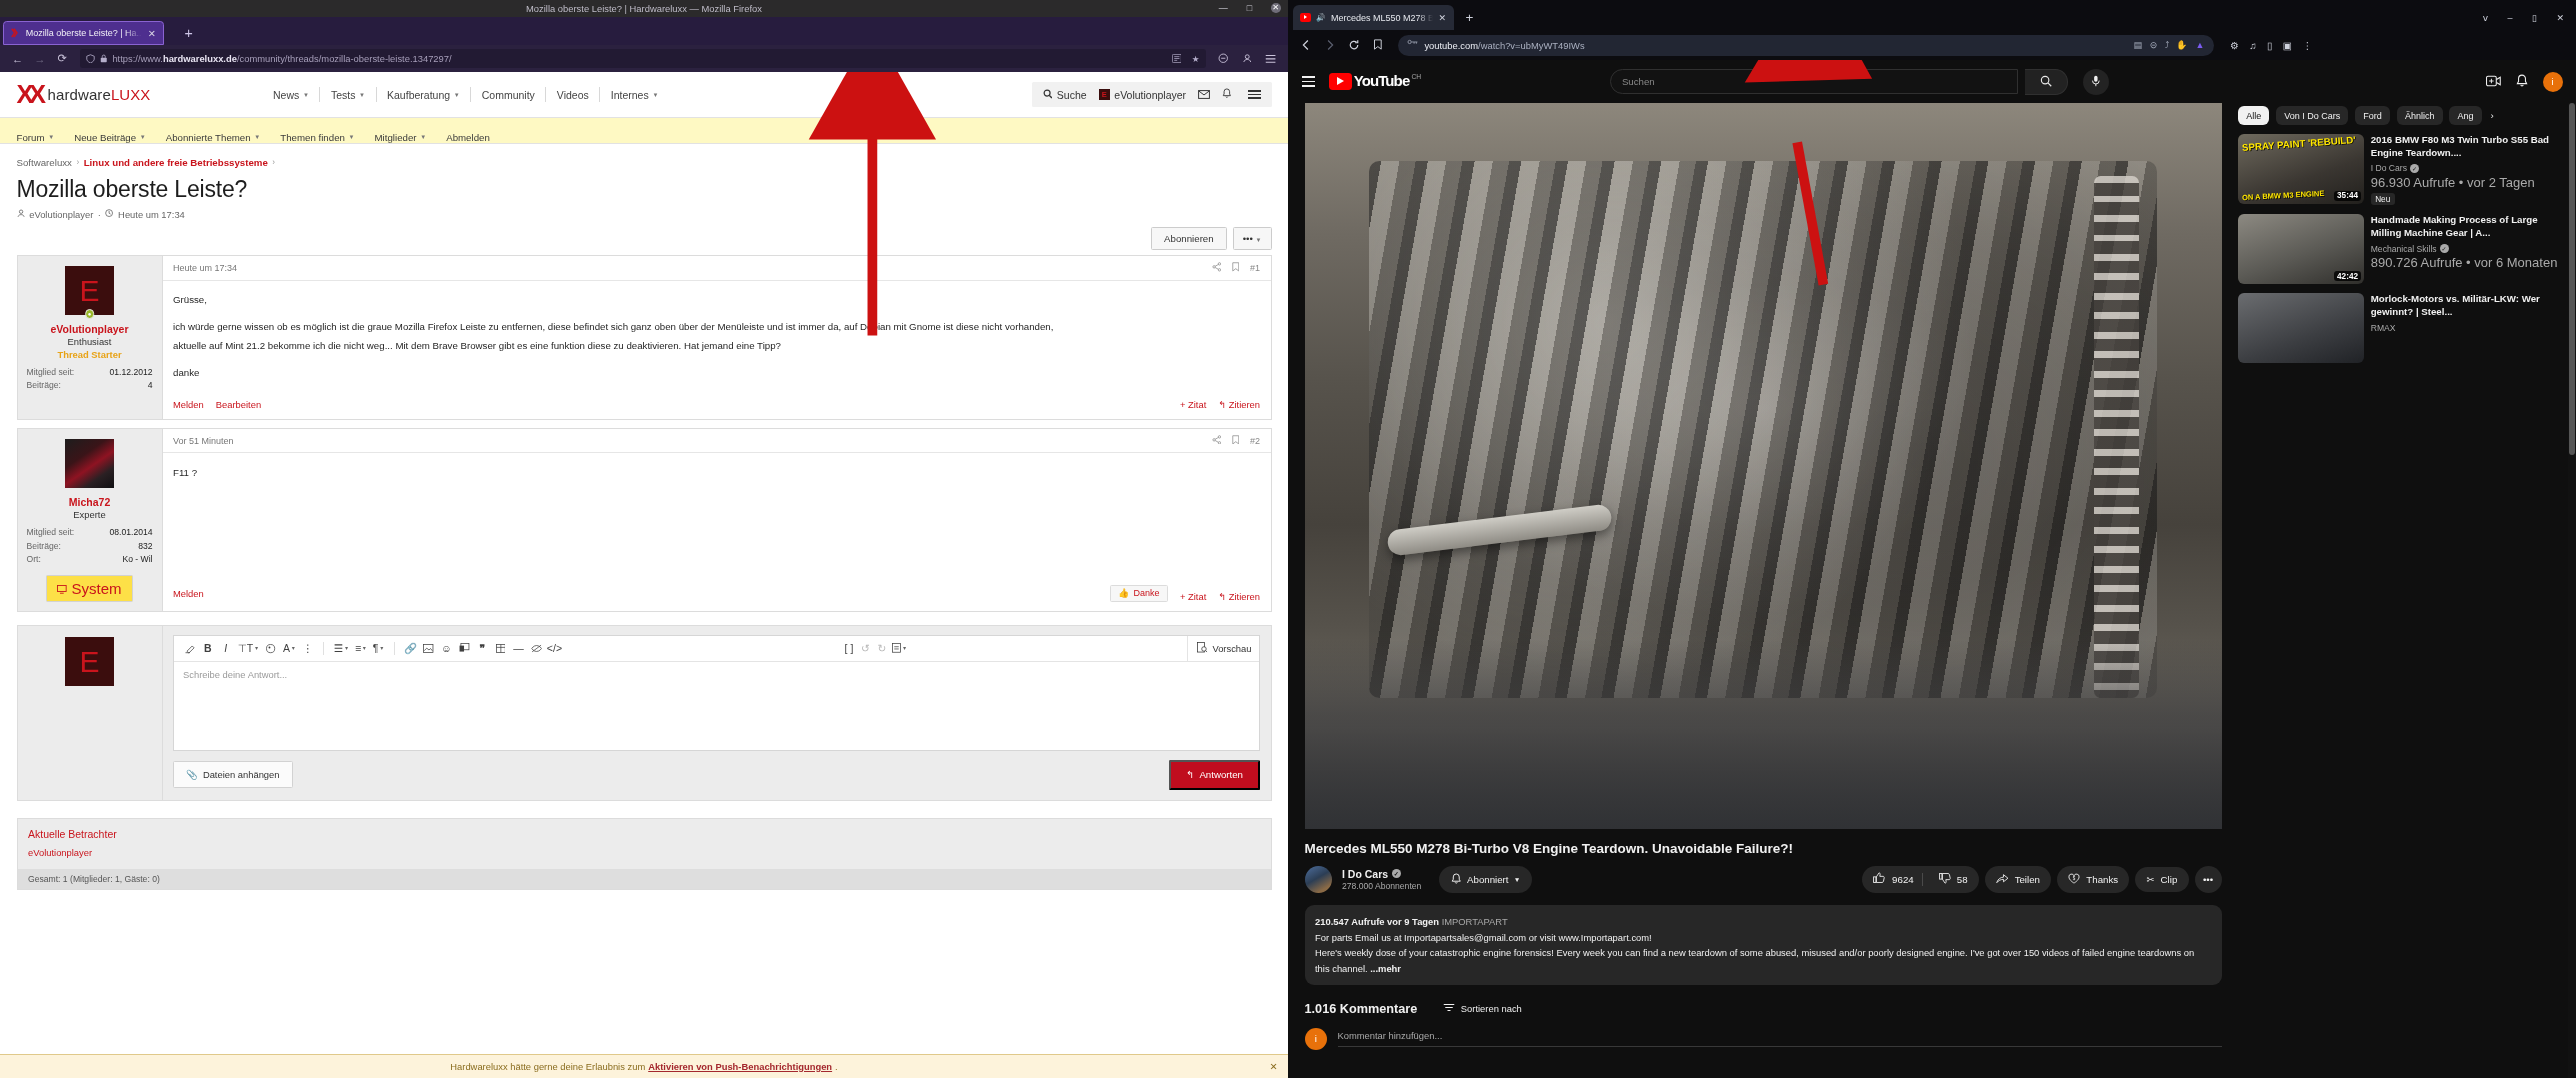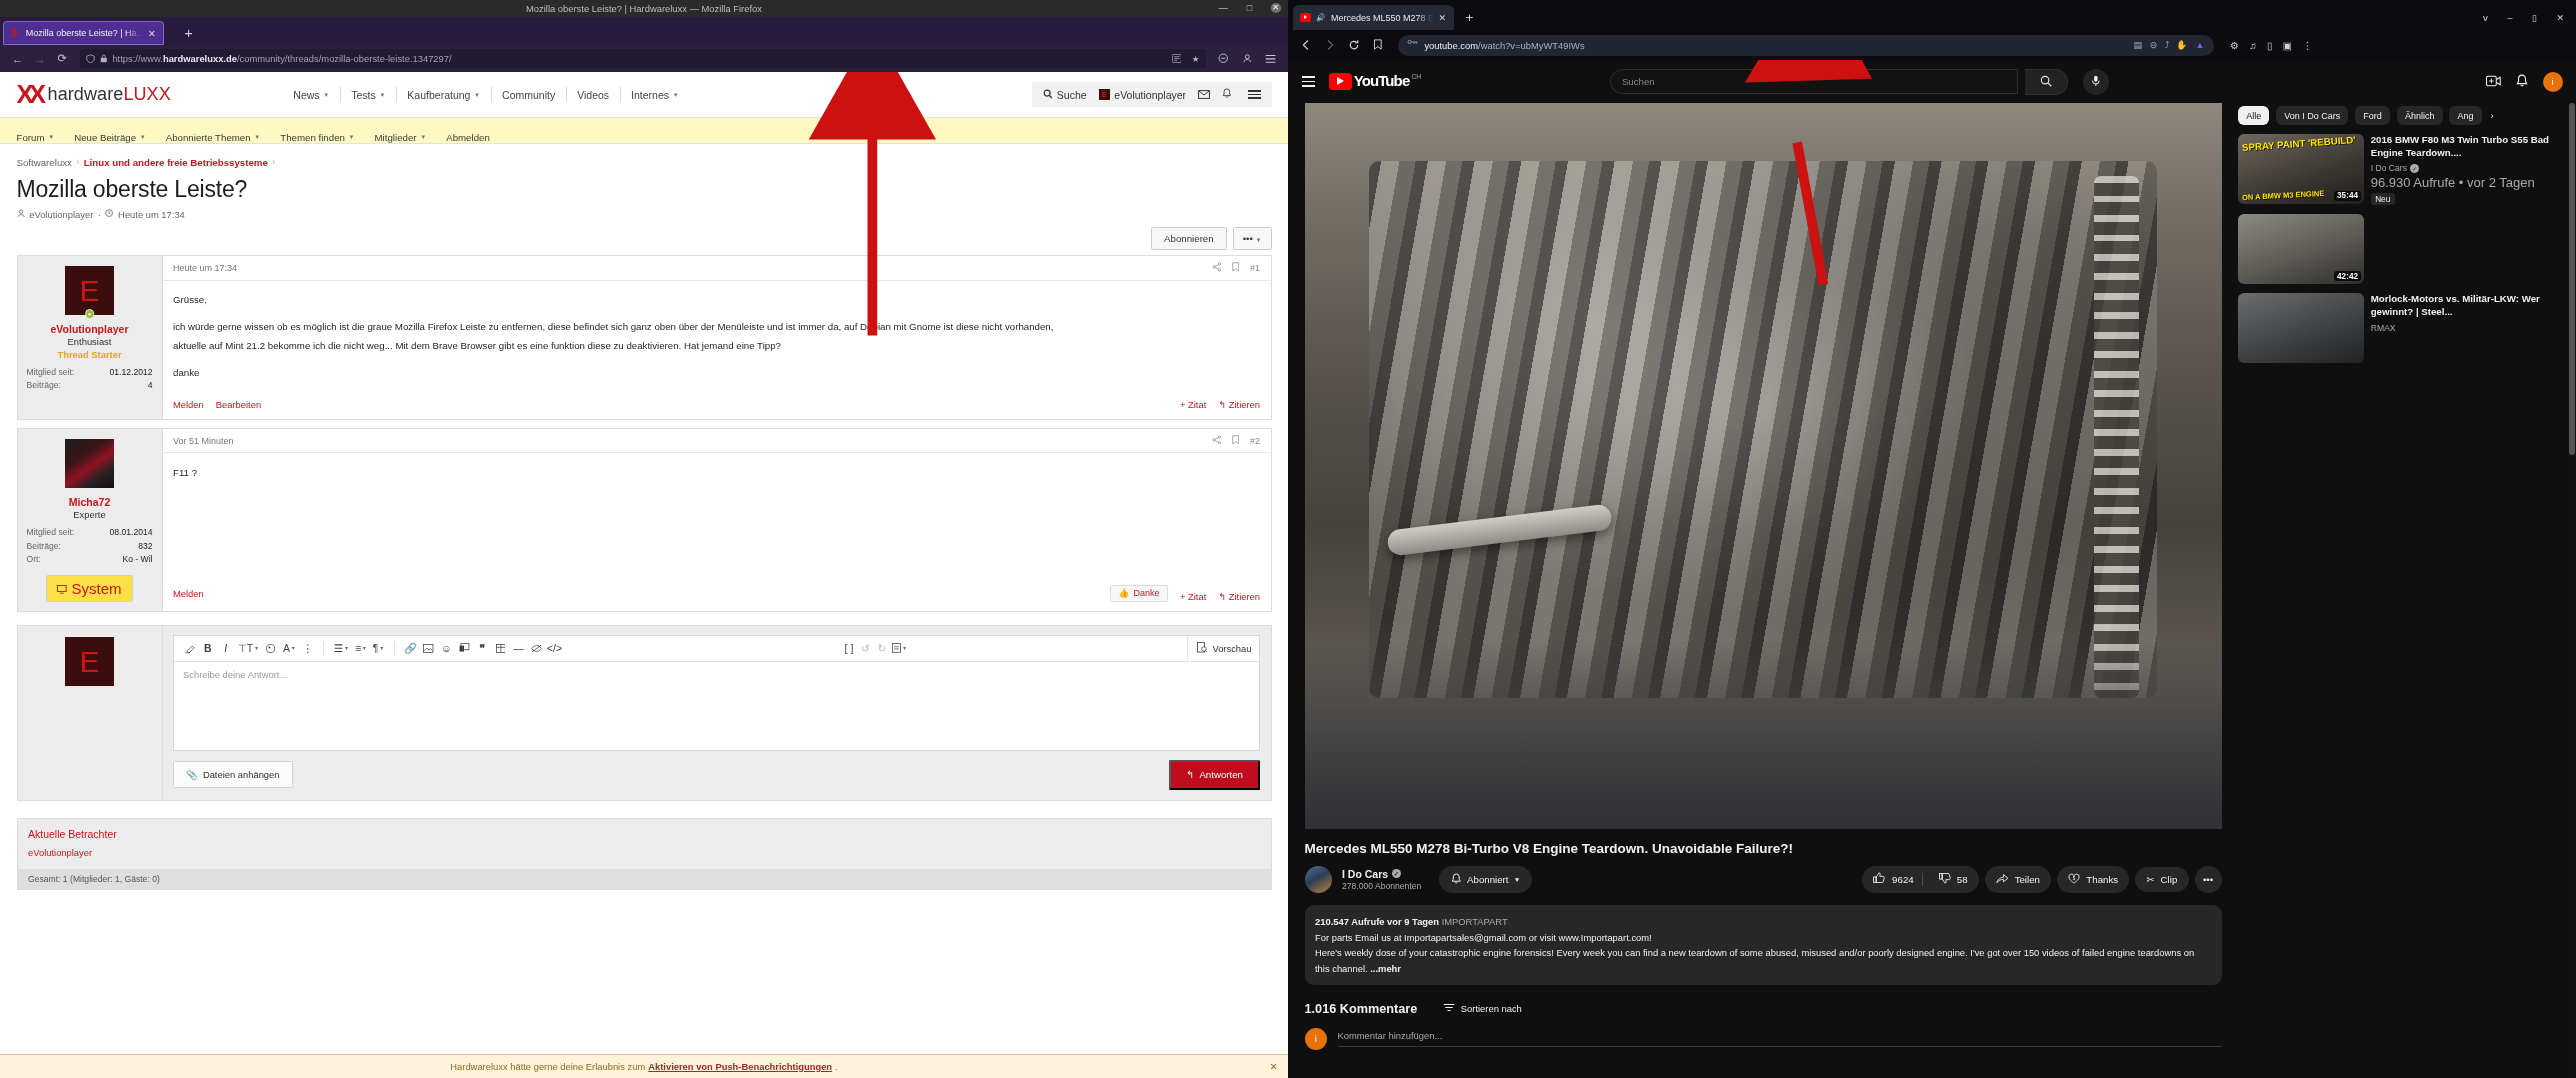--- a/index.html
+++ b/index.html
@@ -41,21 +41,21 @@
   .urltext b { color:#e8e4f2; font-weight:700; }
   .ff-navbar .right-icons { display:flex; align-items:center; gap:1.5px; }
 
   
   .hl-page { flex:1; background:#fff; overflow:hidden; position:relative; }
   .hl-header { height:46px; border-bottom:0.7px solid #e2e2e2; display:flex; align-items:center;
      padding:0 16.5px; background:#fff; }
   .hl-logo { display:flex; align-items:center; gap:6px; }
   .hl-logo .xx { font-size:25.5px; color:#c9141c; font-weight:700; letter-spacing:-4.5px; line-height:1;
      font-family:"Liberation Sans", sans-serif; }
-  .hl-logo .wordmark { font-size:18px; letter-spacing:0.1px; }
+  .hl-logo .wordmark { font-size:15px; letter-spacing:0.1px; }
   .hl-logo .wordmark .a { color:#333; } .hl-logo .wordmark .b { color:#c9141c; }
   .hl-mainnav { display:flex; align-items:center; margin-left:112px; gap:0; }
   .hl-mainnav .mi { font-size:10.5px; color:#444; padding:0 10.5px; border-right:0.7px solid #d8d8d8;
      display:flex; align-items:center; gap:3.7px; height:15px;}
   .hl-mainnav .mi:last-child { border-right:none; }
   .caret { font-size:6px; color:#777; }
   .hl-userbar { margin-left:auto; display:flex; align-items:center; gap:12px; background:#f1f1f1;
      padding:6px 10.5px; border-radius:1.5px; }
   .hl-userbar .item { display:flex; align-items:center; gap:4.5px; font-size:10.5px; color:#333; }
   .mini-av { width:11.2px; height:11.2px; background:#3a0d0d; color:#c9141c; font-size:7.5px;
@@ -974,20 +974,28 @@
                 </div>
               <div class="rmeta">96.930 Aufrufe • vor 2 Tagen</div>
               <span class="rnew">Neu</span>
             </div>
           </div>
 
           <div class="rec">
             <div class="rthumb th2">
               <span class="dur">42:42</span>
             </div>
+            <div class="rinfo">
+              <div class="rtitle">Handmade Making Process of Large Milling Machine Gear | A...</div>
+              <div class="rch">
+                  <span>Mechanical Skills</span>
+                  <span class="verif">✓</span>
+                </div>
+              <div class="rmeta">890.726 Aufrufe • vor 6 Monaten</div>
+            </div>
           </div>
 
           <div class="rec">
             <div class="rthumb th3"></div>
             <div class="rinfo">
               <div class="rtitle">Morlock-Motors vs. Militär-LKW: Wer gewinnt? | Steel...</div>
               <div class="rch">
                   <span>RMAX</span>
                 </div>
             </div>

